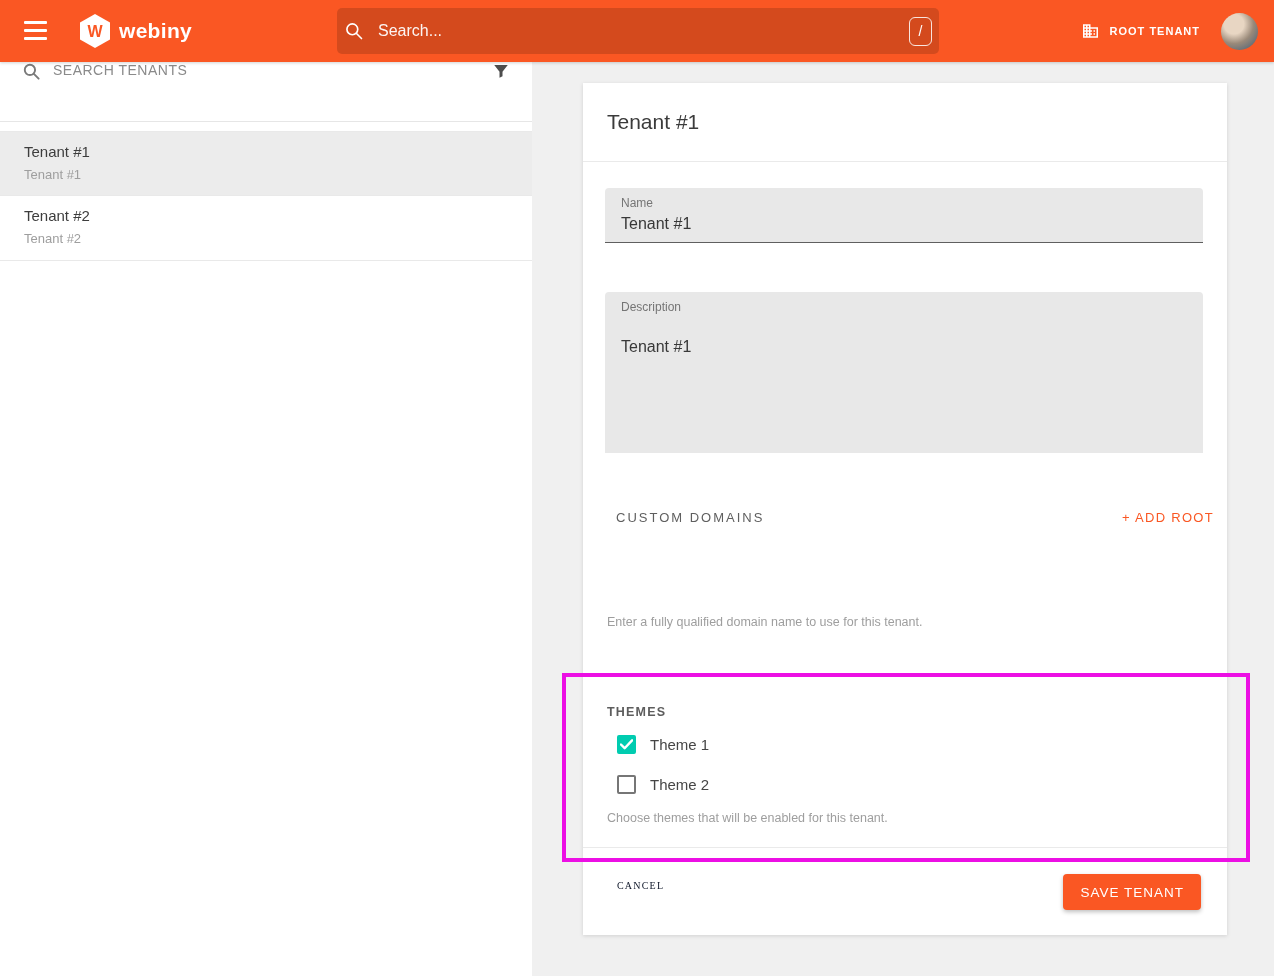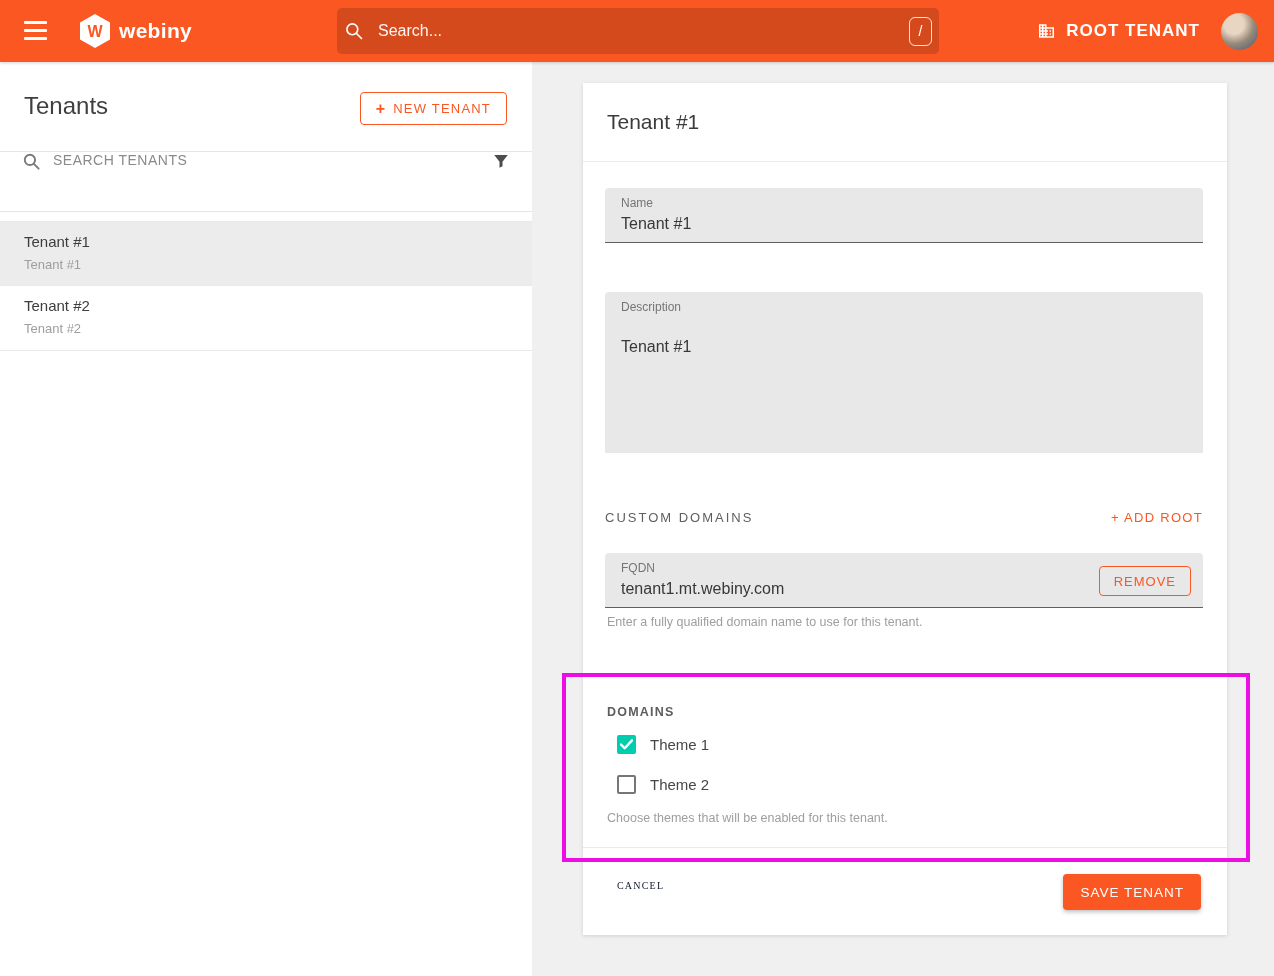--- a/index.html
+++ b/index.html
@@ -15,21 +15,21 @@
   .logo-wrap { position:absolute; left:79px; top:13px; display:flex; align-items:center; gap:8px; }
   .logo-hex { width:32px; height:36px; }
   .brand { color:#fff; font-size:21px; font-weight:bold; letter-spacing:.3px; }
   .searchbar { position:absolute; left:337px; top:8px; width:602px; height:46px; background:rgba(0,0,0,.15);
                border-radius:5px; display:flex; align-items:center; padding:0 7px; }
   .searchbar .mag { width:20px; height:20px; margin-right:14px; flex:0 0 auto; }
   .search-ph { color:#fff; font-size:16px; opacity:.95; flex:1; }
   .slash-badge { width:23px; height:29px; border:1.5px solid rgba(255,255,255,.85); border-radius:6px;
                  color:#fff; font-size:14px; display:flex; align-items:center; justify-content:center; }
   .tenant-switch { position:absolute; right:74px; top:0; height:62px; display:flex; align-items:center; gap:10px; cursor:pointer; }
-  .tenant-switch .label { color:#fff; font-size:17px; font-weight:bold; letter-spacing:1px; }
+  .tenant-switch .label { color:#fff; font-size:11px; font-weight:bold; letter-spacing:1px; }
   .avatar { position:absolute; right:16px; top:13px; width:37px; height:37px; border-radius:50%; cursor:pointer;
             background:radial-gradient(circle at 35% 30%, #e8d6c3 0 28%, #9a8a7a 55%, #6f7478 75%, #4c5357 100%); }
 
   
   .sidebar { position:absolute; left:0; top:62px; width:532px; height:914px; background:#fff; }
   .sidebar-header { position:relative; height:90px; border-bottom:1px solid #e6e6e6; }
   .sidebar-title { position:absolute; left:24px; top:30px; font-size:24px; color:#3f3f3f; }
   .new-tenant-btn { position:absolute; right:25px; top:30px; height:33px; padding:0 15px; background:#fff;
                     border:1px solid #fa5723; border-radius:4px; color:#fa5723; font-size:13px; letter-spacing:1.2px;
                     display:flex; align-items:center; gap:7px; cursor:pointer; font-family:inherit; }
@@ -56,21 +56,21 @@
   .field.underlined { border-bottom:1px solid #5f5f5f; }
   .field .f-label { position:absolute; left:16px; top:8px; font-size:12px; color:#757575; }
   .field .f-value { position:absolute; left:16px; font-size:16px; color:#383838; background:transparent; border:none; outline:none;
                     font-family:inherit; width:400px; }
   .field-name { top:105px; height:55px; }
   .field-name .f-value { bottom:9px; }
   .field-desc { top:209px; height:161px; }
   .field-desc .f-value { top:46px; }
 
   .section-label { font-size:13px; color:#5f5f5f; letter-spacing:2px; }
-  .custom-domains-row { position:absolute; left:22px; top:427px; width:598px; display:flex; justify-content:space-between; align-items:center; }
+  .custom-domains-row { position:absolute; left:33px; top:427px; width:598px; display:flex; justify-content:space-between; align-items:center; }
   .add-fqdn { color:#fa5723; font-size:13px; letter-spacing:1.3px; cursor:pointer; background:none; border:none; font-family:inherit; }
   .field-fqdn { top:470px; height:55px; }
   .field-fqdn .f-value { bottom:9px; }
   .remove-btn { position:absolute; right:12px; top:13px; height:30px; padding:0 14px; background:transparent;
                 border:1px solid #fa5723; border-radius:4px; color:#fa5723; font-size:13px; letter-spacing:1px;
                 cursor:pointer; font-family:inherit; }
   .helper { position:absolute; left:24px; font-size:12.5px; color:#9e9e9e; }
   .fqdn-helper { top:532px; }
 
   .themes-label { position:absolute; left:24px; top:622px; font-weight:bold; letter-spacing:1.2px; font-size:12.5px; color:#5d5d5d; }
@@ -126,27 +126,20 @@
     <div class="tenant-switch">
       <svg width="19" height="18" viewBox="0 0 24 24">
         <path fill="#ffffff" d="M12 7V3H2v18h20V7H12zM6 19H4v-2h2v2zm0-4H4v-2h2v2zm0-4H4V9h2v2zm0-4H4V5h2v2zm4 12H8v-2h2v2zm0-4H8v-2h2v2zm0-4H8V9h2v2zm0-4H8V5h2v2zm10 12h-8v-2h2v-2h-2v-2h2v-2h-2V9h8v10zm-2-8h-2v2h2v-2zm0 4h-2v2h2v-2z"></path>
       </svg>
       <span class="label">ROOT TENANT</span>
     </div>
     <div class="avatar"></div>
   </header>
 
   <aside class="sidebar">
-    <div class="sidebar-header">
-      <div class="sidebar-title">Tenants</div>
-      <button class="new-tenant-btn">
-        <span class="plus">+</span>
-        <span>NEW TENANT</span>
-      </button>
-    </div>
     <div class="search-row">
       <svg class="mag" viewBox="0 0 24 24">
         <circle cx="10" cy="10" r="6.5" fill="none" stroke="#7a7a7a" stroke-width="2.4"></circle>
         <line x1="15" y1="15" x2="21" y2="21" stroke="#7a7a7a" stroke-width="2.4" stroke-linecap="round"></line>
       </svg>
       <input class="search-tenants-input" placeholder="SEARCH TENANTS" style="">
       <svg class="funnel" viewBox="0 0 24 24">
         <path fill="#4d4d4d" d="M3 4h18l-7 9v6l-4 2v-8L3 4z"></path>
       </svg>
     </div>
@@ -175,28 +168,23 @@
     <div class="field field-desc">
       <span class="f-label">Description</span>
       <span class="f-value">Tenant #1</span>
     </div>
 
     <div class="custom-domains-row">
       <span class="section-label">CUSTOM DOMAINS</span>
       <button class="add-fqdn">+ ADD ROOT</button>
     </div>
 
-    <div class="field field-fqdn underlined">
-      <span class="f-label">FQDN</span>
-      <input class="f-value" value="tenant1.mt.webiny.com" style="">
-      <button class="remove-btn">REMOVE</button>
-    </div>
     <div class="helper fqdn-helper">Enter a fully qualified domain name to use for this tenant.</div>
 
-    <div class="themes-label section-label">DOMAINS</div>
+    <div class="themes-label section-label">THEMES</div>
 
     <div class="check-row check-row-0 checked">
       <span class="checkbox">
         <svg width="13" height="11" viewBox="0 0 14 11">
           <path d="M1 5.5 L5 9.5 L13 1" fill="none" stroke="#ffffff" stroke-width="2.6" stroke-linecap="round" stroke-linejoin="round"></path>
         </svg>
       </span>
       <span class="check-label">Theme 1</span>
     </div>
 

